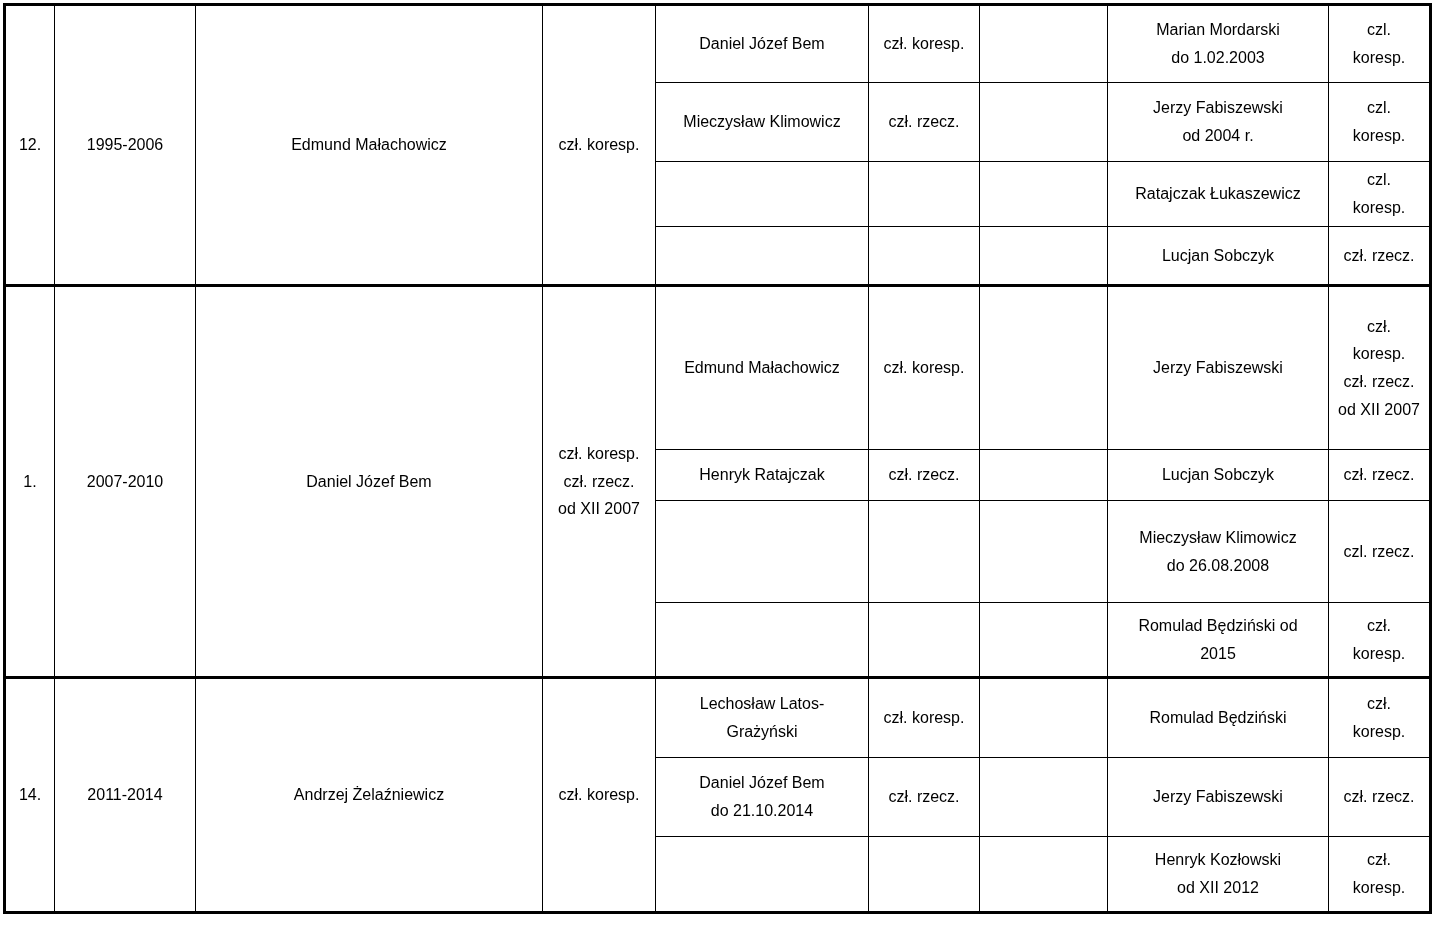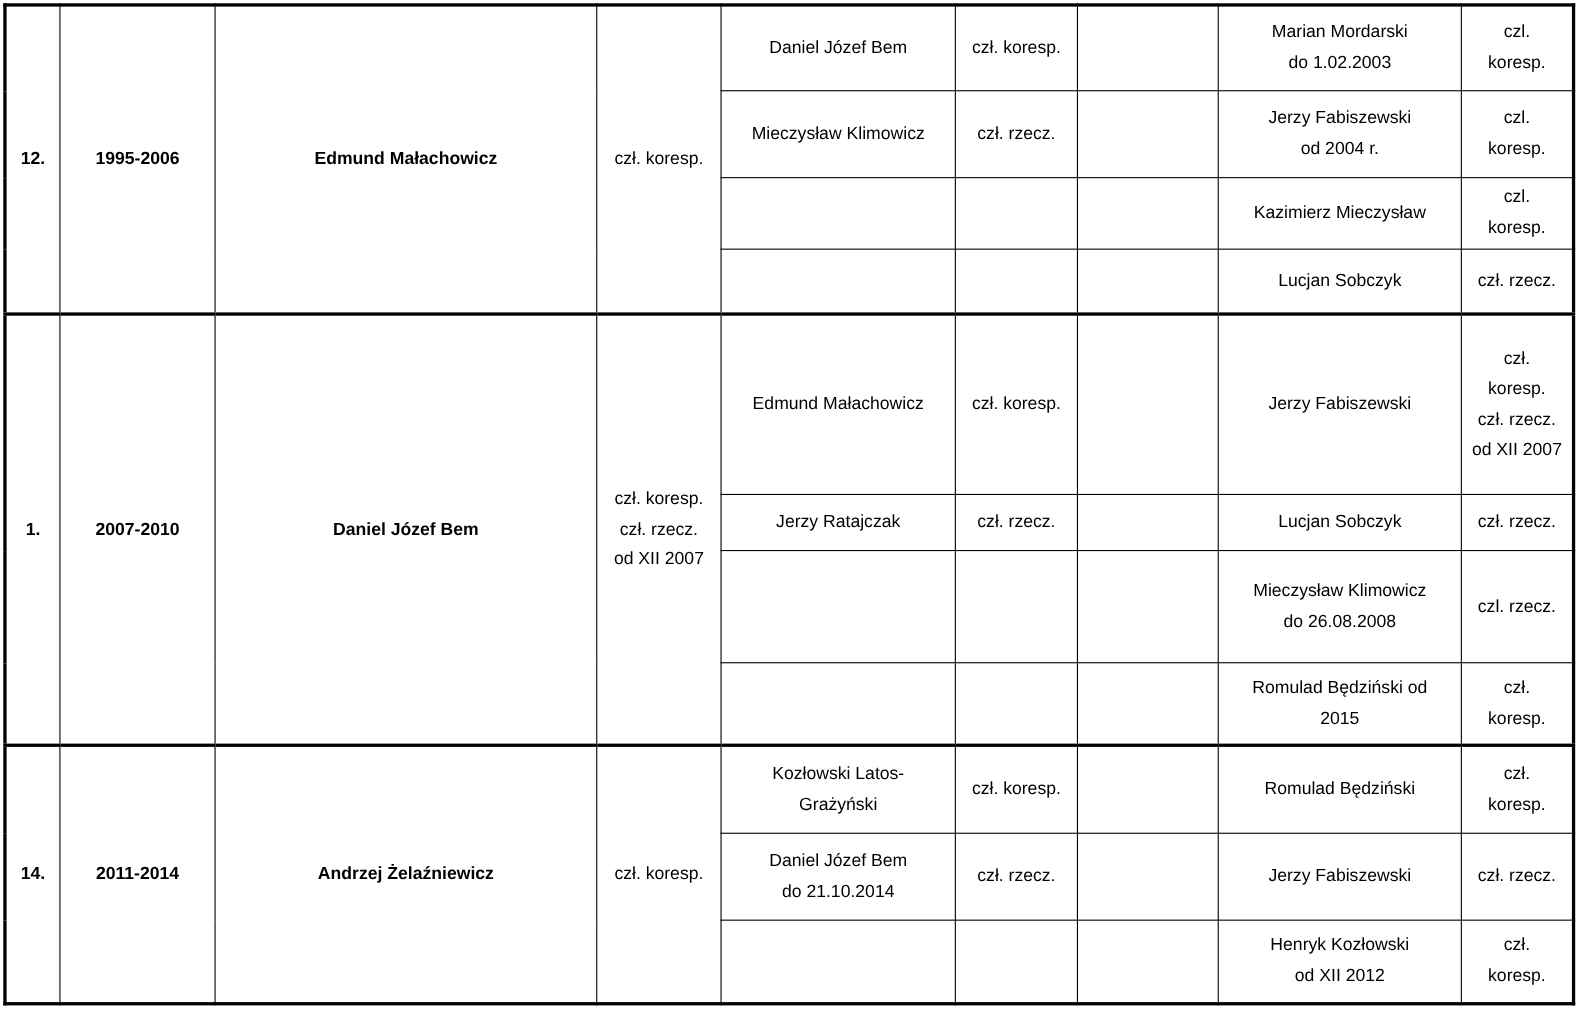--- a/index.html
+++ b/index.html
@@ -24,21 +24,21 @@
     border: 1px solid #000000;
     text-align: center;
     vertical-align: middle;
     white-space: pre-line;
     font-size: 16px;
     line-height: 1.72;
     padding: 2px 4px;
     overflow: hidden;
   }
   tr.major-start td { border-top: 3px solid #000000; }
-  td.b { font-weight: bold; }
+  td.b { font-weight: normal; }
 </style>
 </head>
 <body>
 
 <div class="page">
   <table class="membership">
     <colgroup>
       <col style="width:50px">
         <col style="width:141px">
         <col style="width:347px">
@@ -70,21 +70,21 @@
       <td></td>
       <td>Jerzy Fabiszewski
 od 2004 r.</td>
       <td>czl.
 koresp.</td>
     </tr>
     <tr style="height:65px">
       <td></td>
       <td></td>
       <td></td>
-      <td>Kazimierz Mieczysław</td>
+      <td>Ratajczak Łukaszewicz</td>
       <td>czl.
 koresp.</td>
     </tr>
     <tr style="height:59px">
       <td></td>
       <td></td>
       <td></td>
       <td>Lucjan Sobczyk</td>
       <td>czł. rzecz.</td>
     </tr>
@@ -99,21 +99,21 @@
       <td>Edmund Małachowicz</td>
       <td>czł. koresp.</td>
       <td></td>
       <td>Jerzy Fabiszewski</td>
       <td>czł.
 koresp.
 czł. rzecz.
 od XII 2007</td>
     </tr>
     <tr style="height:51px">
-      <td>Jerzy Ratajczak</td>
+      <td>Henryk Ratajczak</td>
       <td>czł. rzecz.</td>
       <td></td>
       <td>Lucjan Sobczyk</td>
       <td>czł. rzecz.</td>
     </tr>
     <tr style="height:102px">
       <td></td>
       <td></td>
       <td></td>
       <td>Mieczysław Klimowicz
@@ -128,21 +128,21 @@
 2015</td>
       <td>czł.
 koresp.</td>
     </tr>
 
     <tr class="major-start" style="height:80px">
       <td class="b" rowspan="3">14.</td>
       <td class="b" rowspan="3">2011-2014</td>
       <td class="b" rowspan="3">Andrzej Żelaźniewicz</td>
       <td rowspan="3">czł. koresp.</td>
-      <td>Kozłowski Latos-
+      <td>Lechosław Latos-
 Grażyński</td>
       <td>czł. koresp.</td>
       <td></td>
       <td>Romulad Będziński</td>
       <td>czł.
 koresp.</td>
     </tr>
     <tr style="height:79px">
       <td>Daniel Józef Bem
 do 21.10.2014</td>

